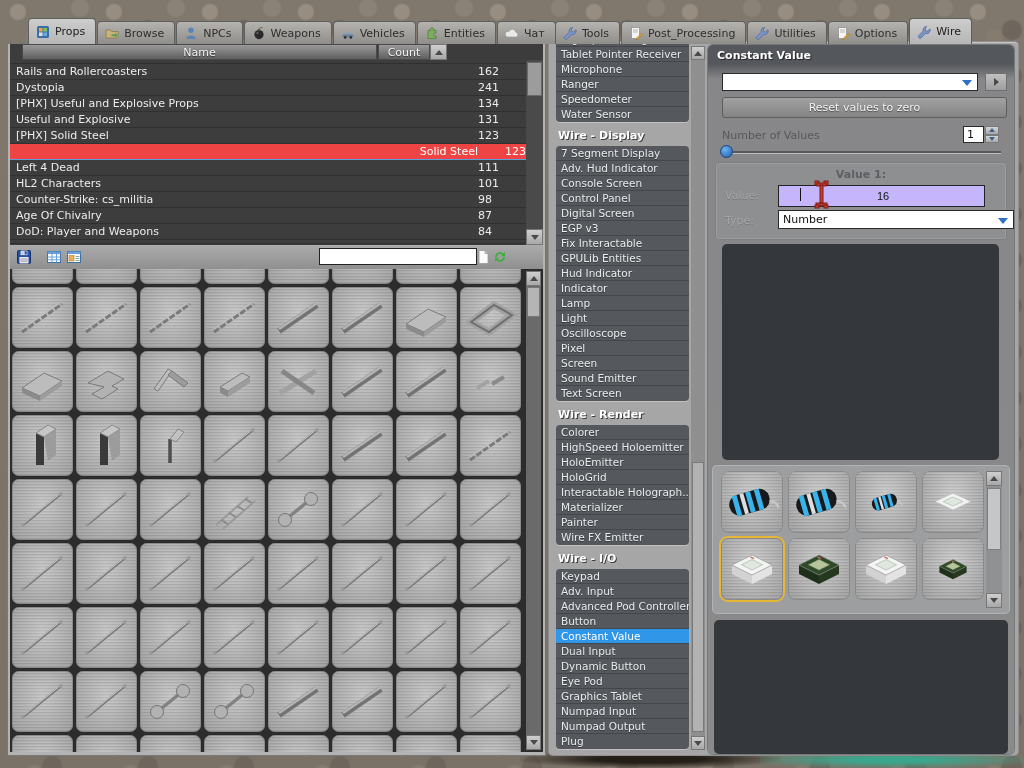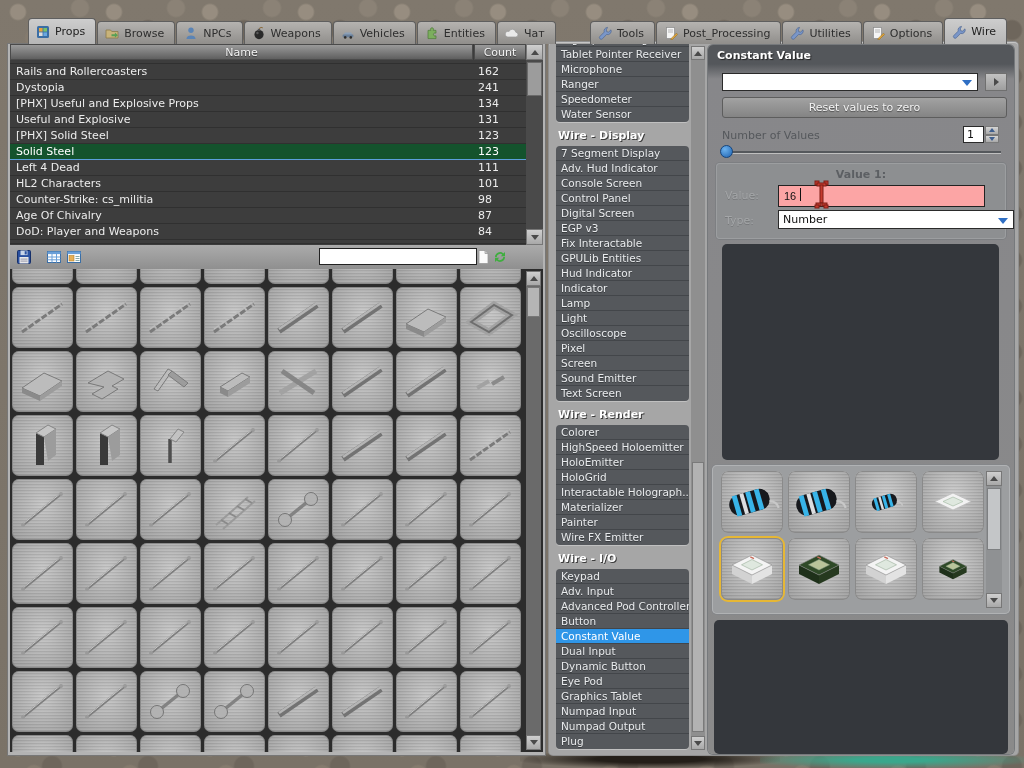--- a/index.html
+++ b/index.html
@@ -20,21 +20,21 @@
   .tab{display:flex;align-items:center;gap:5px;height:22px;padding:0 10px 0 7px;
     background:linear-gradient(#b5b3b0,#908e8b);border:1px solid #5f5f5f;border-bottom:none;
     border-radius:4px 4px 0 0;margin-right:1px;color:#2e2e2e;font-size:11px;white-space:nowrap;}
   .tab.active{background:linear-gradient(#cdcdcd,#b6b6b6);height:25px;color:#222;}
   .tab .ticon{width:14px;height:14px;display:inline-block;line-height:0;}
 
   
   #left-panel{position:absolute;left:8px;top:44px;width:537px;height:711px;background:#b3b3b3;
     box-shadow:0 0 0 1px #777;z-index:2;}
   #prop-list{position:absolute;left:2px;top:0;width:533px;height:201px;background:#3c3c3c;}
-  .plheader{position:absolute;left:0;top:0;width:533px;height:16px;display:flex;}
+  .plheader{position:absolute;left:12px;top:0;width:425px;height:16px;display:flex;}
   .hcell{background:linear-gradient(#9a9a9a,#5f5f5f);border:1px solid #4a4a4a;color:#f2f2f2;
     font-size:11px;text-align:center;line-height:15px;text-shadow:0 1px 1px #333;}
   .hname{flex:1;}
   .hcount{width:50px;margin-left:1px;}
   .plrows{position:absolute;left:0;top:16px;width:516px;height:185px;overflow:hidden;}
   .prow{display:flex;height:16px;line-height:16px;font-size:11px;color:#ececec;
     border-bottom:1px solid #303030;box-sizing:border-box;background:#3d3d3d;}
   .prow .pname{flex:1;padding-left:6px;white-space:nowrap;overflow:hidden;}
   .prow .pcount{width:48px;}
   .prow.partial{height:4px;}
@@ -106,22 +106,22 @@
   .sarr{width:0;height:0;border-left:3px solid transparent;border-right:3px solid transparent;}
   .sarr.up{border-bottom:4px solid #3f5f8f;}
   .sarr.dn{border-top:4px solid #3f5f8f;}
   #slider-track{position:absolute;left:14px;top:106px;width:279px;height:2px;background:#55585c;border-bottom:1px solid #bfbfbf;}
   #slider-handle{position:absolute;left:12px;top:100px;width:13px;height:13px;border-radius:50%;
     background:radial-gradient(circle at 35% 30%,#6cb2ee,#1e62b0);border:1px solid #16457c;box-sizing:border-box;}
   #value-panel{position:absolute;left:8px;top:118px;width:290px;height:76px;border-radius:4px;
     background:#8d8f91;box-shadow:inset 0 0 0 1px #9c9ea0, 0 0 0 1px #7d7f82;}
   #value-header{position:absolute;left:0;top:5px;width:100%;text-align:center;font-size:11px;color:#5c5f63;font-weight:bold;}
   #value-label{position:absolute;left:9px;top:26px;font-size:11px;color:#a4a6a8;text-shadow:0 1px 0 #77797b;}
-  #value-input{position:absolute;left:62px;top:22px;width:207px;height:22px;background:#fca5a5;border:1px solid #222;
-    box-sizing:border-box;font-size:11px;padding-left:5px;color:#111;}
+  #value-input{position:absolute;left:62px;top:22px;width:207px;height:22px;background:#c4b5fd;border:1px solid #222;
+    box-sizing:border-box;font-size:11px;padding-left:5px;color:#111;text-align:center;}
   #value-caret{position:absolute;left:84px;top:25px;width:1px;height:13px;background:#111;}
   #type-label{position:absolute;left:9px;top:51px;font-size:11px;color:#a4a6a8;text-shadow:0 1px 0 #77797b;}
   #type-combo{left:62px;top:47px;width:236px;height:19px;line-height:17px;}
   #type-combo .carrow{top:7px;}
   .darkblock{position:absolute;background:#34373c;border-radius:5px;}
   #dark1{left:14px;top:199px;width:277px;height:216px;}
   #dark2{left:6px;top:575px;width:294px;height:134px;}
   #wire-icons{position:absolute;left:4px;top:420px;width:298px;height:149px;border-radius:5px;
     background:#9c9ea0;box-shadow:inset 0 0 0 1px #b0b2b4, 0 0 0 1px #85878a;}
   .wrow{position:absolute;left:9px;display:flex;}
@@ -225,21 +225,21 @@
             <span class="pcount">134</span>
           </div>
           <div class="prow">
             <span class="pname">Useful and Explosive</span>
             <span class="pcount">131</span>
           </div>
           <div class="prow">
             <span class="pname">[PHX] Solid Steel</span>
             <span class="pcount">123</span>
           </div>
-          <div class="prow" style="background: #14532d; color: rgb(255, 255, 255); border-bottom-color: rgb(91, 160, 220);">
+          <div class="prow" style="background: #ef4444; color: rgb(255, 255, 255); border-bottom-color: rgb(91, 160, 220); text-align: right;">
             <span class="pname">Solid Steel</span>
             <span class="pcount">123</span>
           </div>
           <div class="prow">
             <span class="pname">Left 4 Dead</span>
             <span class="pcount">111</span>
           </div>
           <div class="prow">
             <span class="pname">HL2 Characters</span>
             <span class="pcount">101</span>
@@ -748,21 +748,21 @@
             <span class="arr up"></span>
           </div>
         <div class="thumb"></div>
         <div class="sbbtn" style="position:absolute;left:0;top:464px;width:15px;height:15px;">
             <span class="arr dn"></span>
           </div>
       </div>
     </div>
   </div>
 
-  <div id="right-tabs" class="tabstrip" style="left:555px;top:19px;height:25px;margin-left:35px;">
+  <div id="right-tabs" class="tabstrip" style="left:555px;top:19px;height:25px;">
       <div class="tab">
         <span class="ticon"><svg width="14" height="14" viewBox="0 0 14 14" xmlns="http://www.w3.org/2000/svg">
             <path d="M9.6 1.4 a3.6 3.6 0 0 0-3.4 4.7 L2 10.3 a1.7 1.7 0 1 0 2.4 2.4 L8.6 8.5 a3.6 3.6 0 0 0 4.4-4.7 L10.6 6.1 8.7 5.7 8.3 3.8 Z" fill="#7a96c8" stroke="#46608c" stroke-width=".6"></path>
           </svg></span>
         <span>Tools</span>
       </div>
       <div class="tab">
         <span class="ticon"><svg width="14" height="14" viewBox="0 0 14 14" xmlns="http://www.w3.org/2000/svg">
             <rect x="2.5" y="1.5" width="8" height="11" fill="#f5f5f5" stroke="#8a8a8a" stroke-width=".7"></rect>
             <line x1="4" y1="4" x2="9" y2="4" stroke="#b5b5b5"></line>

